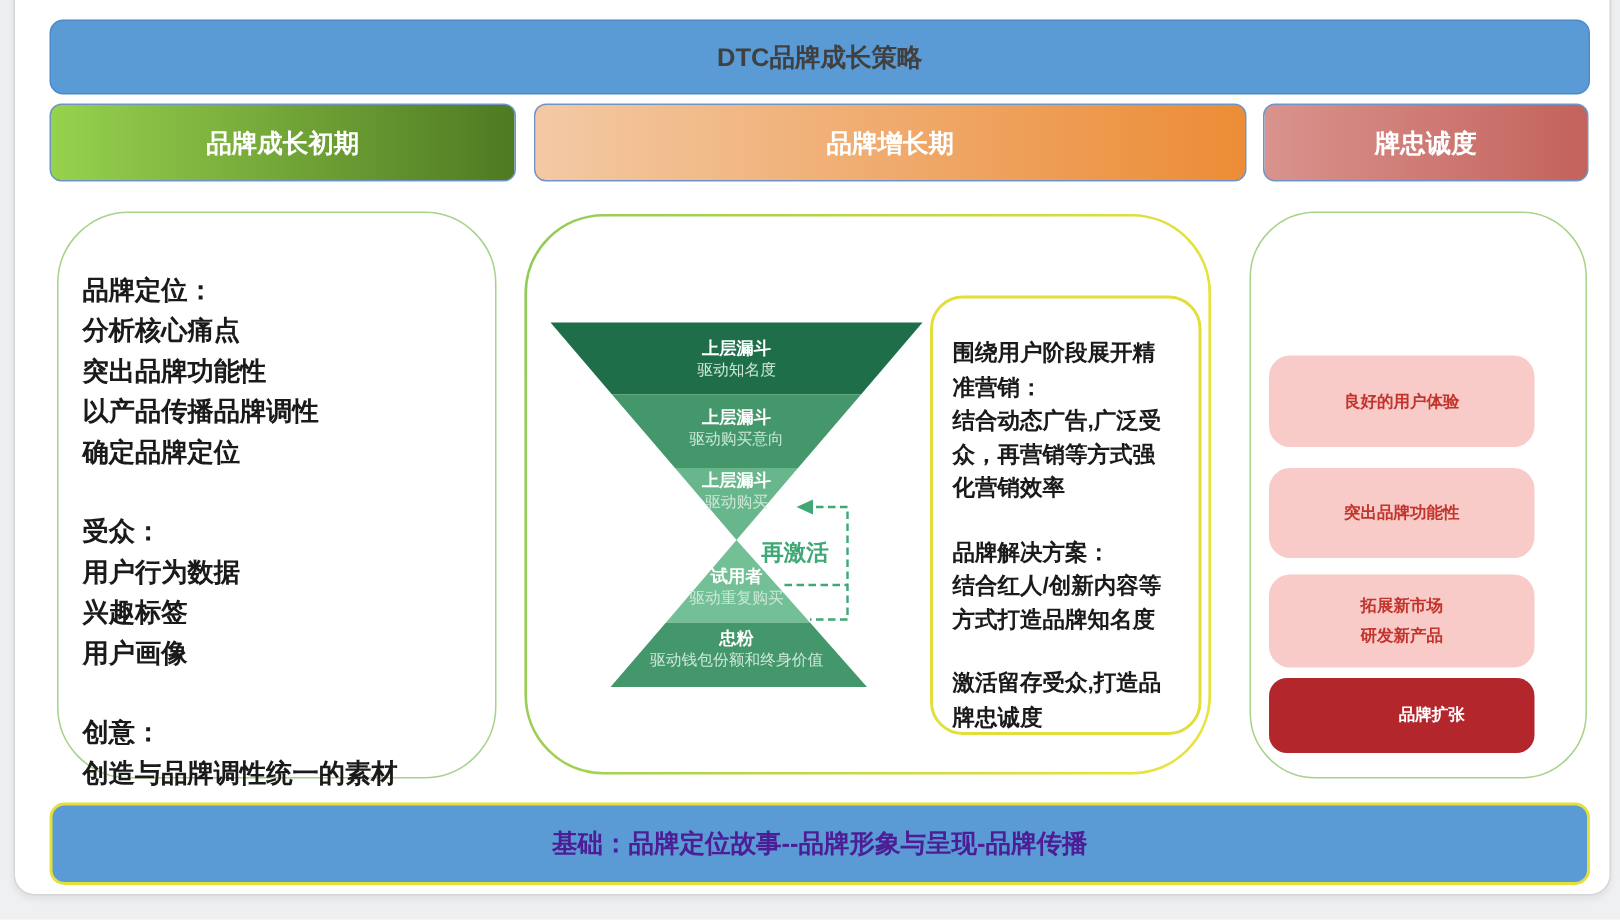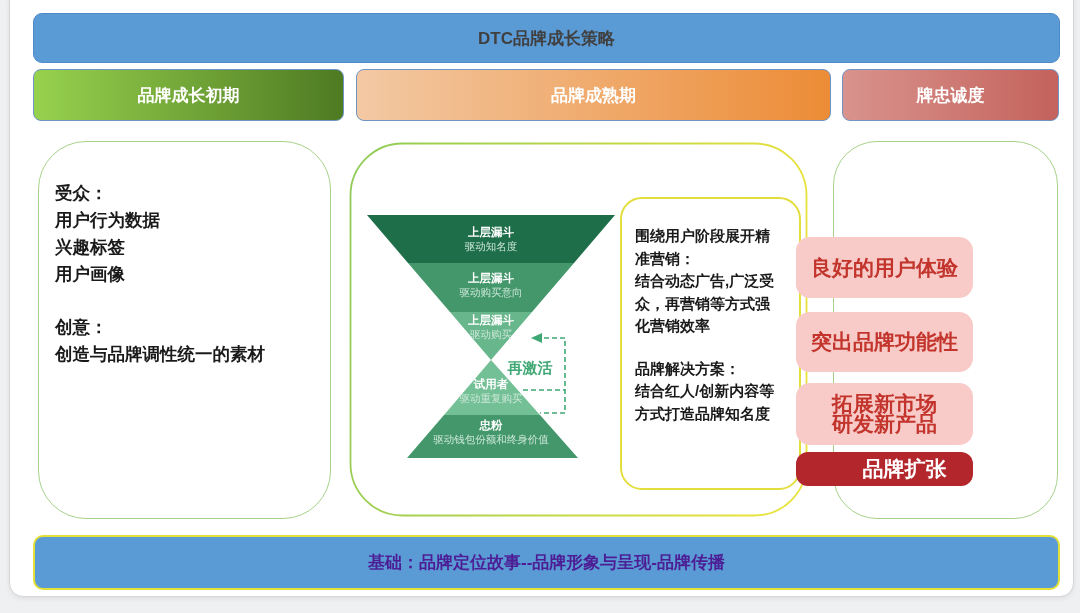--- a/index.html
+++ b/index.html
@@ -54,48 +54,53 @@
     border:1.5px solid var(--panel-border-green); border-radius:44px;
   }
   .solution-box {
     left:620px; top:197px; width:181px; height:293px;
     border:2px solid var(--yellow-border); border-radius:22px;
     padding:26px 12px 0 13px; background:#fff;
   }
   .solution-box p { font-size:15px; line-height:22.5px; margin-bottom:20px; }
   
   .pill {
-    left:796px; width:177px; border-radius:14px;
+    left:846px; width:177px; border-radius:14px;
     display:flex; align-items:center; justify-content:center; text-align:center;
-    font-size:21px; font-weight:bold; line-height:20px; white-space:pre-line;
+    font-size:11px; font-weight:bold; line-height:20px; white-space:pre-line;
   }
   .pill.pink { background:var(--pink-bg); color:var(--pink-text); }
   .pill.red  { background:var(--red-box-bg); color:#ffffff; border-radius:12px; }
   .pill1 { top:237px; height:61px; }
   .pill2 { top:312px; height:60px; }
   .pill3 { top:383px; height:62px; }
-  .pill4 { top:452px; height:34px;padding-left:40px; }
+  .pill4 { top:452px; height:50px;padding-left:40px; }
   .funnel-svg { left:360px; top:210px; }
   .fun-title { font-size:11.5px; font-weight:bold; fill:#ffffff; }
   .fun-sub   { font-size:10.5px; fill:var(--funnel-subtext); }
   .loop-line { stroke:var(--loop-green); stroke-width:1.6; fill:none; stroke-dasharray:5 3; }
   .loop-label{ font-size:15px; font-weight:bold; fill:var(--loop-green); }
 </style>
 </head>
 <body>
 
 <div class="card"></div>
 
 <div class="abs banner">DTC品牌成长策略</div>
 
 <div class="abs stage stage1">品牌成长初期</div>
-<div class="abs stage stage2">品牌成熟期</div>
+<div class="abs stage stage2">品牌增长期</div>
 <div class="abs stage stage3">牌忠诚度</div>
 
 <div class="abs panel-left">
+  <p>品牌定位：
+分析核心痛点
+突出品牌功能性
+以产品传播品牌调性
+确定品牌定位</p>
   <p>受众：
 用户行为数据
 兴趣标签
 用户画像</p>
   <p>创意：
 创造与品牌调性统一的素材</p>
 </div>
 
 <svg class="abs panel-mid" width="459" height="375">
   <defs>
@@ -133,20 +138,22 @@
 
 <div class="abs solution-box">
   <p>围绕用户阶段展开精
 准营销：
 结合动态广告,广泛受
 众，再营销等方式强
 化营销效率</p>
   <p>品牌解决方案：
 结合红人/创新内容等
 方式打造品牌知名度</p>
+  <p>激活留存受众,打造品
+牌忠诚度</p>
 </div>
 
 <div class="abs panel-right"></div>
 <div class="abs pill pink pill1">良好的用户体验</div>
 <div class="abs pill pink pill2">突出品牌功能性</div>
 <div class="abs pill pink pill3">拓展新市场
 研发新产品</div>
 <div class="abs pill red pill4">品牌扩张</div>
 
 <div class="abs footer-banner">基础：品牌定位故事--品牌形象与呈现-品牌传播</div>

